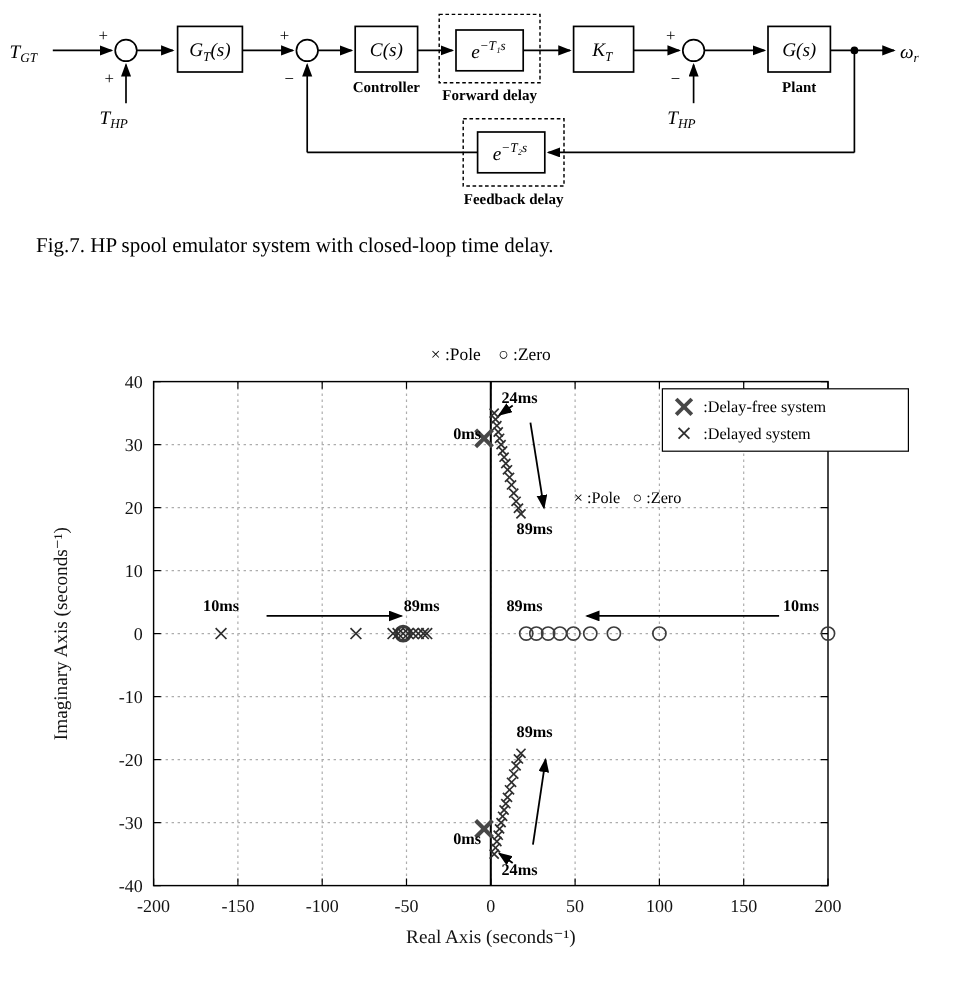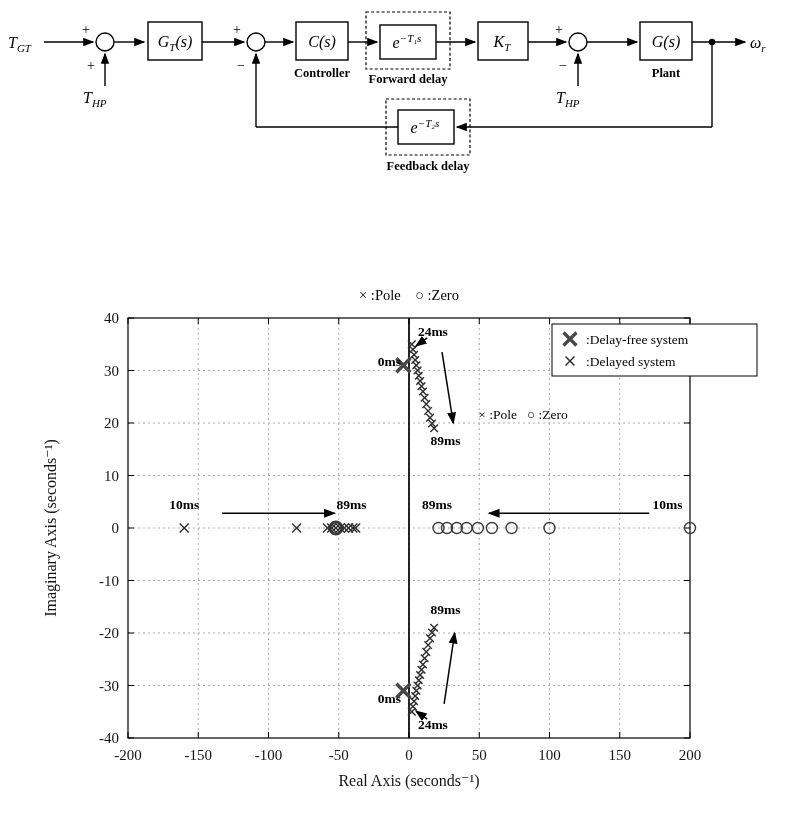--- a/index.html
+++ b/index.html
@@ -94,20 +94,21 @@
     <text class="math mid" x="666" y="47"><tspan>G(s)</tspan></text>
     <text class="math mid" x="425" y="133"><tspan>e</tspan><tspan class="sup" dy="-6">−T₂s</tspan></text>
     <text class="math" x="750" y="48"><tspan>ω</tspan><tspan class="sub" dy="4">r</tspan></text>
 
     <text class="blk-caption" x="322" y="77">Controller</text>
     <text class="blk-caption" x="408" y="83">Forward delay</text>
     <text class="blk-caption" x="666" y="77">Plant</text>
     <text class="blk-caption" x="428" y="170">Feedback delay</text>
   </svg>
 
+  <div class="caption">Fig.7. HP spool emulator system with closed-loop time delay.</div>
 
   <svg id="chart-svg" width="794" height="547" viewBox="0 0 794 547">
     <defs>
       <marker id="carrow" markerWidth="9" markerHeight="8" refX="7" refY="3" orient="auto">
         <path d="M0,0 L8,3 L0,6 Z" fill="#000"></path>
       </marker>
     </defs>
   <g>
         <line x1="198.25" y1="38" x2="198.25" y2="458" stroke="#adadad" stroke-width="1" stroke-dasharray="2 3"></line>
         <line x1="268.5" y1="38" x2="268.5" y2="458" stroke="#adadad" stroke-width="1" stroke-dasharray="2 3"></line>

